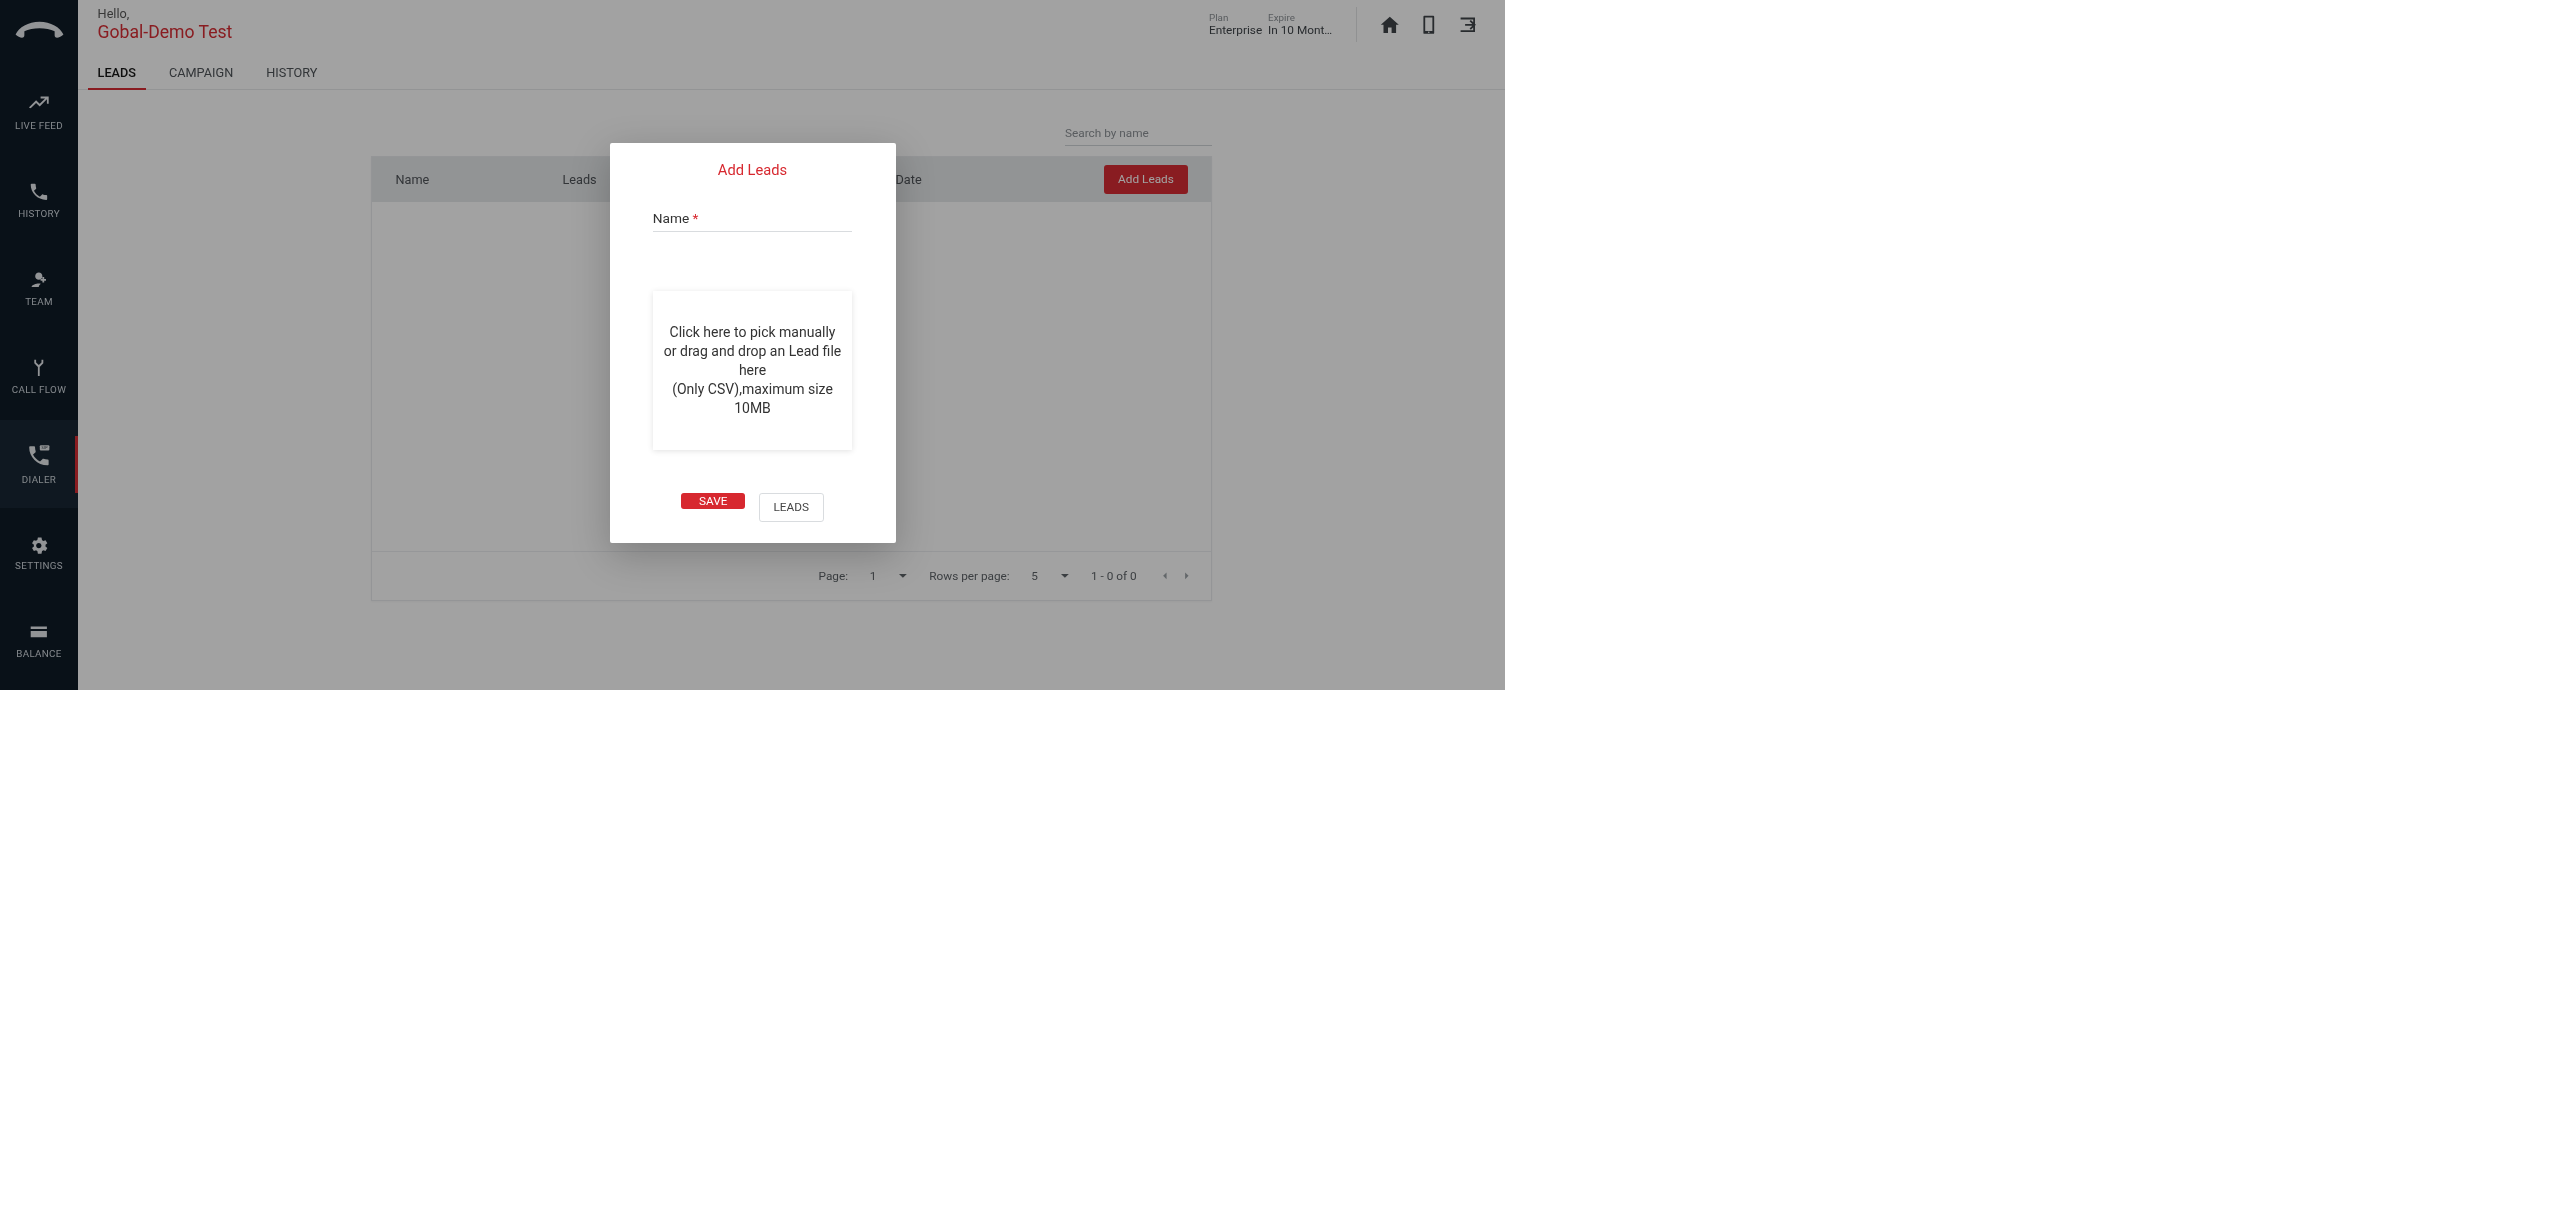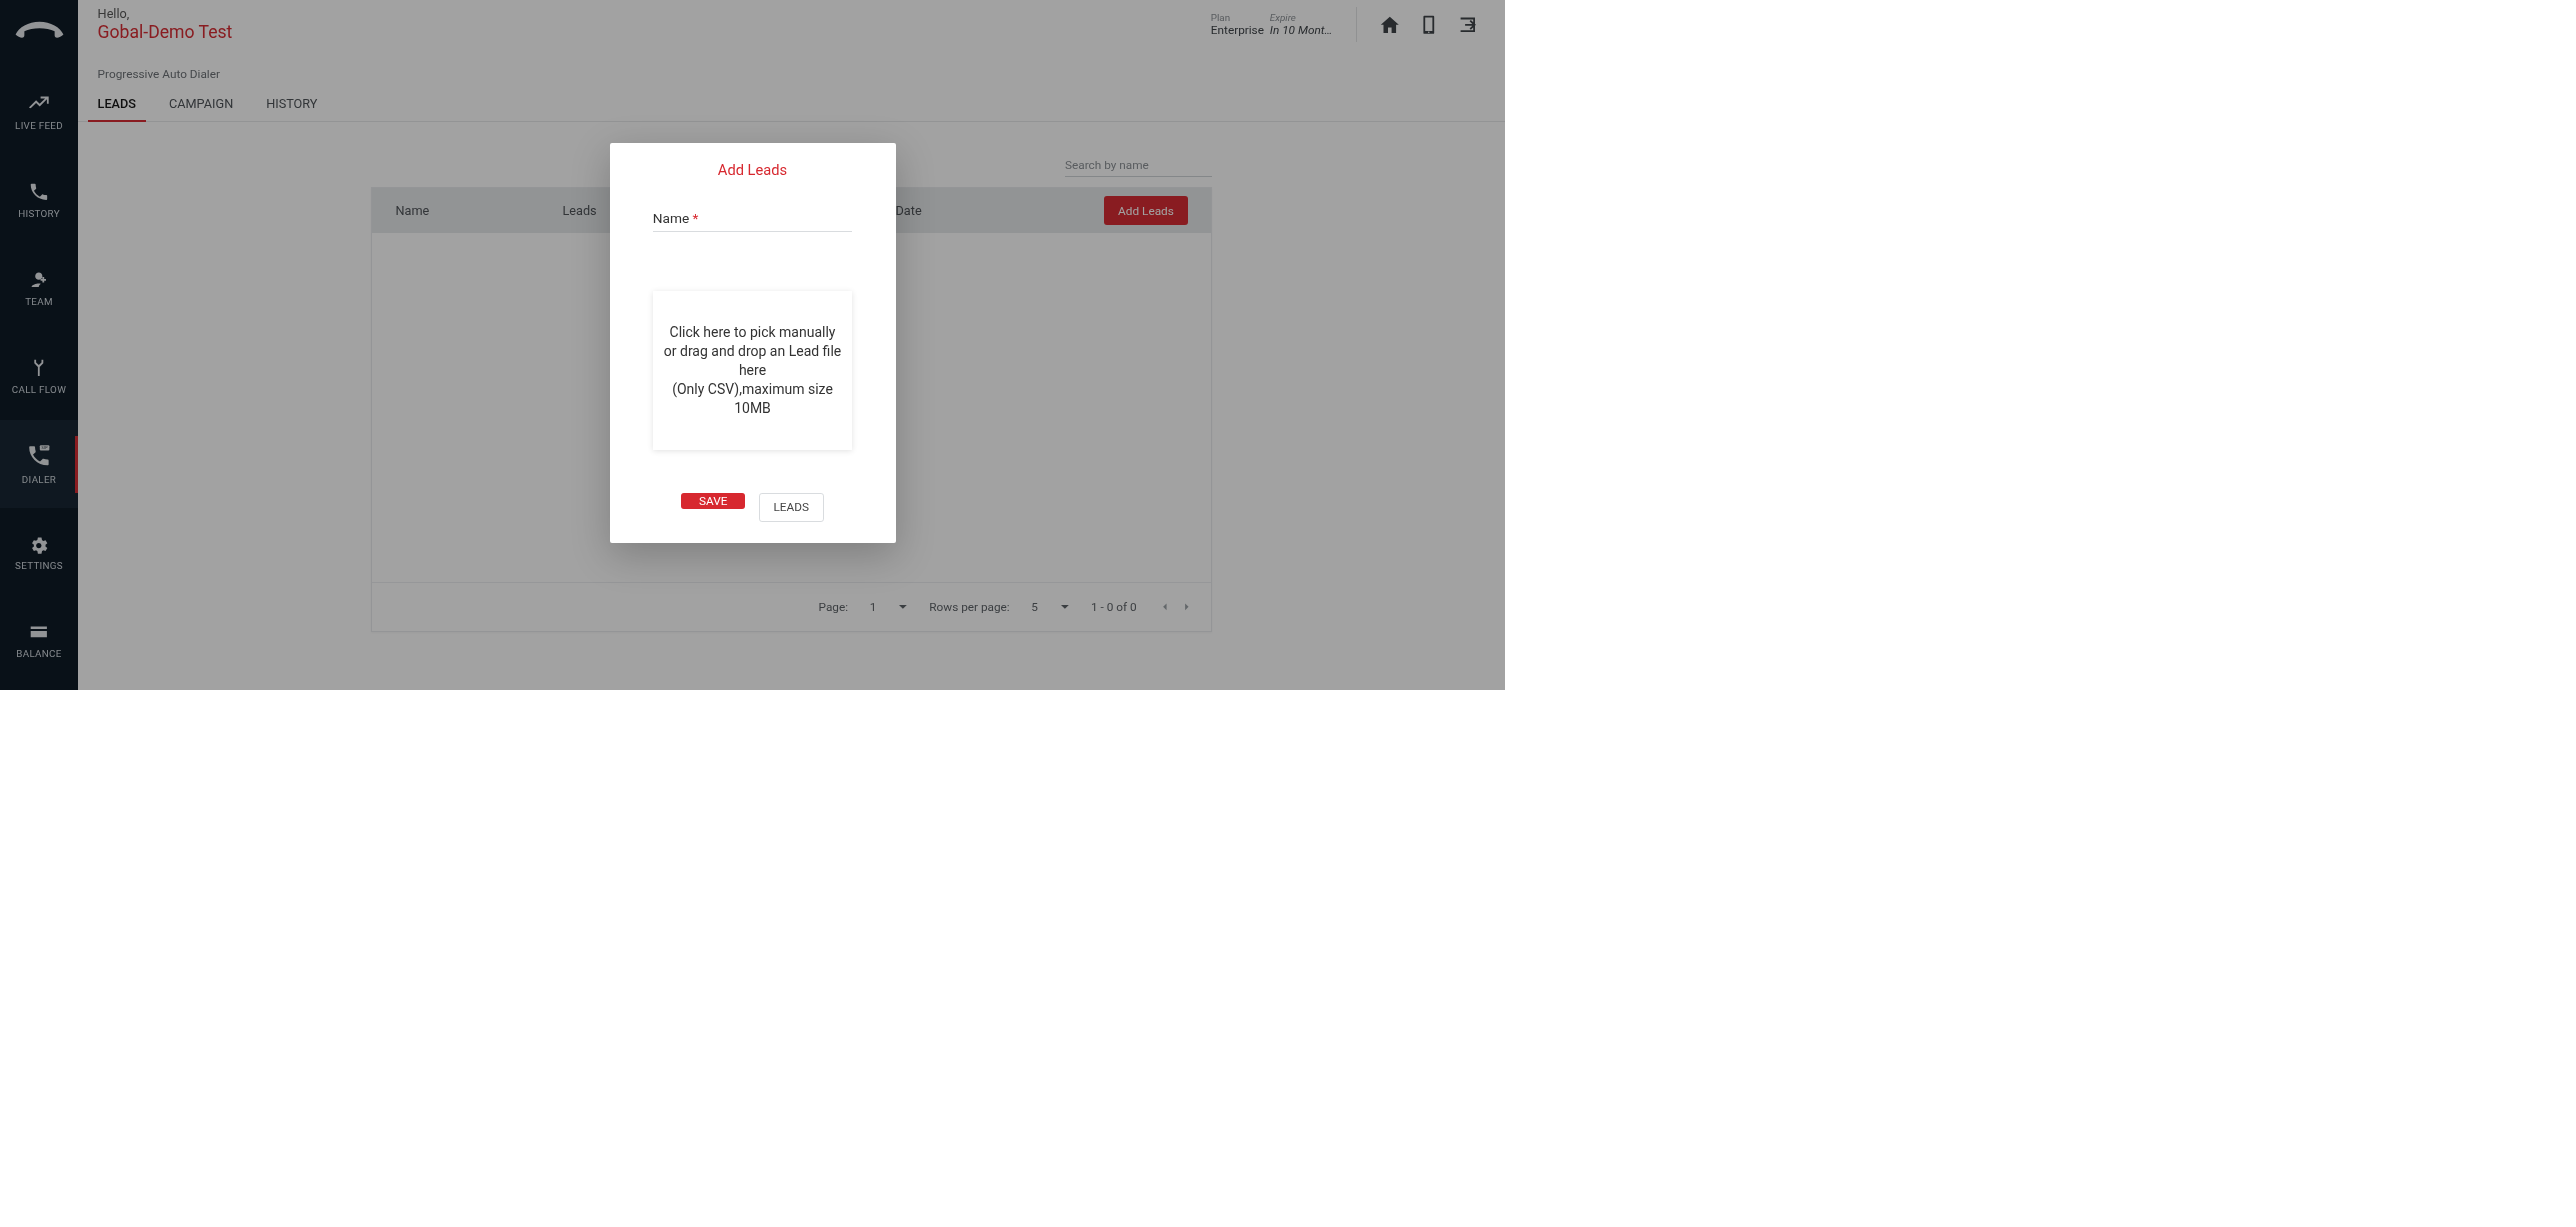--- a/index.html
+++ b/index.html
@@ -16,21 +16,21 @@
   
   .main { flex:1; background:#fff; display:flex; flex-direction:column; }
   .topbar { height:49px; display:flex; align-items:center; padding:0 17.6px 0 19.6px; }
   .greeting { display:flex; flex-direction:column; line-height:1.15; }
   .hello { font-size:12.7px; color:#555; }
   .orgname { font-size:17.6px; color:#d7282f; }
   .spacer { flex:1; }
   .plan-col { display:flex; flex-direction:column; margin-right:5.9px; }
   .plan-lbl { font-size:9.8px; color:#8a8f94; }
   .plan-val { font-size:11.8px; color:#3a3f44; }
-  .expire-col { display:flex; flex-direction:column; margin-right:9.8px; max-width:71px;font-style:italic; }
+  .expire-col { display:flex; flex-direction:column; margin-right:9.8px; max-width:71px; }
   .vline { width:1px; height:35px; background:#e2e4e6; margin:0 13.7px; }
   .top-ico { width:39px; height:39px; display:flex; align-items:center; justify-content:center; cursor:pointer; }
   .top-ico svg { width:21.6px; height:21.6px; fill:#3a3f44; }
   
   .crumb { padding:17.6px 19.6px 0; font-size:11.8px; color:#6a6f74; }
   .tabs { display:flex; gap:33px; padding:9.8px 19.6px 0; border-bottom:1px solid #e7e9eb; }
   .tab { padding:5.9px 0 9.8px; font-size:12.7px; color:#4b5055; cursor:pointer; position:relative; }
   .tab.active { color:#111; font-weight:500; }
   .tab.active::after { content:""; position:absolute; left:-9.8px; right:-9.8px; bottom:-1px; height:2px; background:#d7282f; }
   
@@ -149,21 +149,20 @@
             <path d="M7 2h10c.6 0 1 .4 1 1v18c0 .6-.4 1-1 1H7c-.6 0-1-.4-1-1V3c0-.6.4-1 1-1zm1 2v15h8V4H8zm4 17.2c.5 0 .9-.4.9-.9s-.4-.9-.9-.9-.9.4-.9.9.4.9.9.9z"></path>
           </svg>
       </div>
       <div class="top-ico">
         <svg viewBox="0 0 24 24">
             <path d="M4 4h16v16H4v-2h14V6H4zM9 11h8l-3-3 1.4-1.4L21 12l-5.6 5.4L14 16l3-3H9z"></path>
           </svg>
       </div>
     </div>
 
-    <div class="crumb">Progressive Auto Dialer</div>
 
     <div class="tabs">
       <div class="tab active">LEADS</div>
       <div class="tab">CAMPAIGN</div>
       <div class="tab">HISTORY</div>
     </div>
 
     <div class="content">
       <div class="panel">
         <div class="panel-head">

